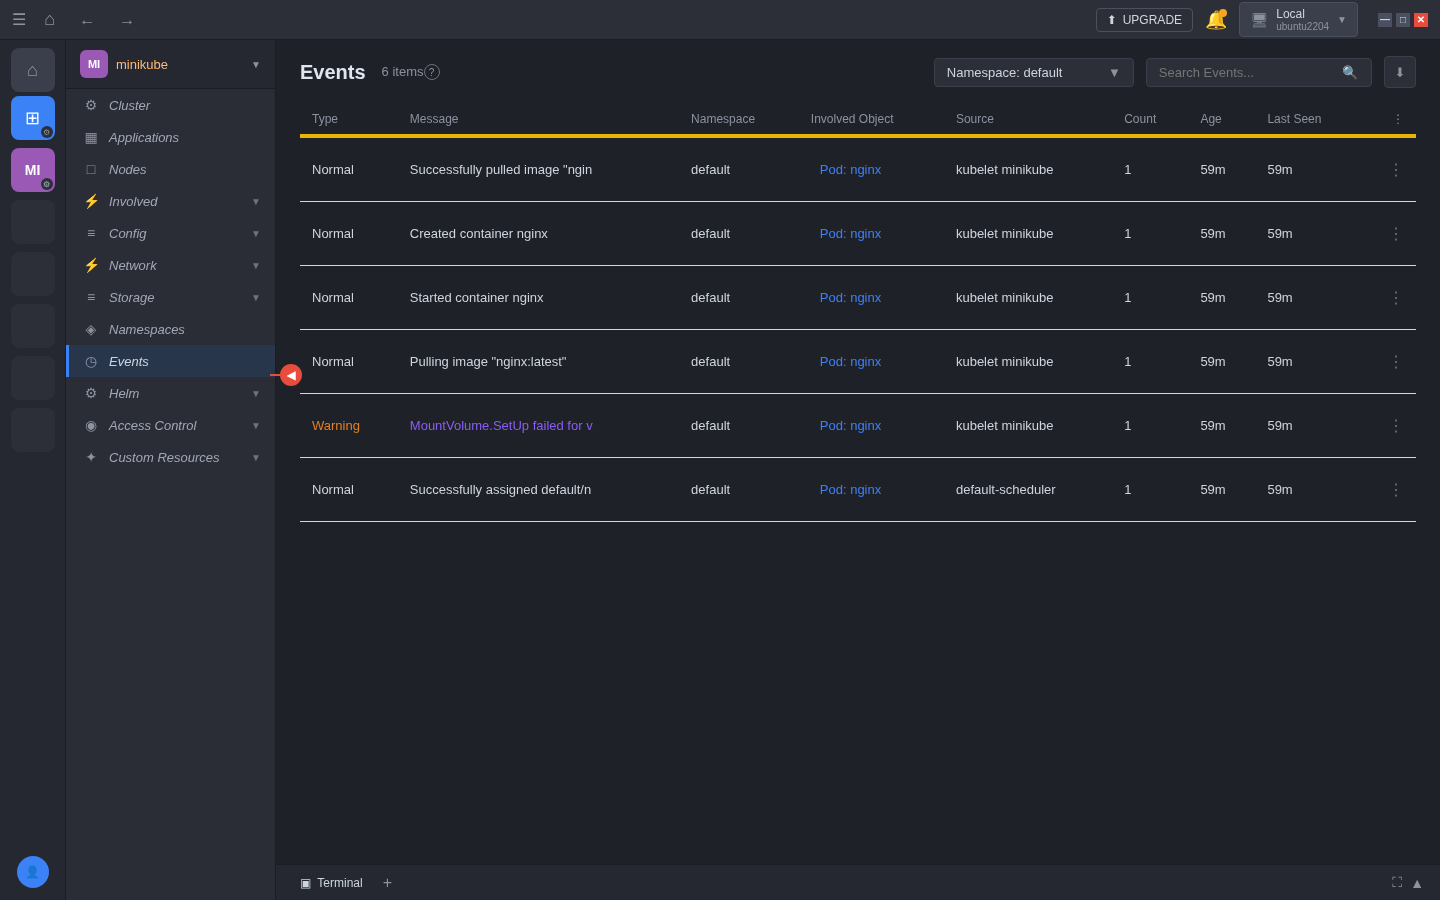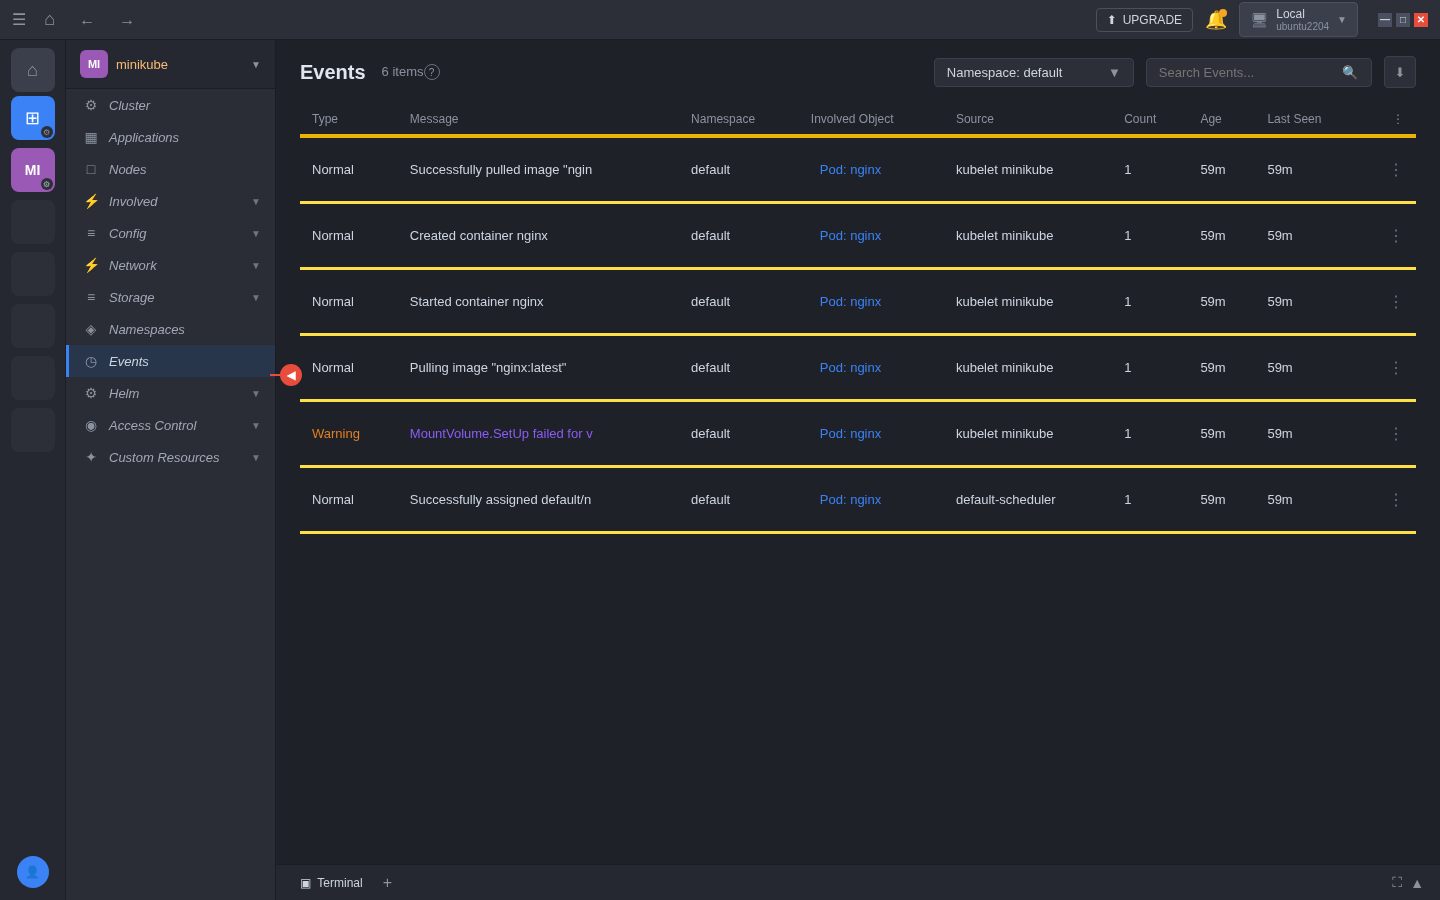--- a/index.html
+++ b/index.html
@@ -399,21 +399,21 @@
       font-size: 12px;
       text-transform: none;
     }
     th:last-child {
       text-align: right;
     }
     td {
       padding: 22px 12px;
       color: #cdd5e0;
       font-size: 13px;
-      border-bottom: 3px solid #fde047;
+      border-bottom: 1px solid #fde047;
     }
     .type-normal {
       color: #cdd5e0;
     }
     .type-warning {
       color: #e67e22;
     }
     .pod-link {
       color: #3b82f6;
       cursor: pointer;

